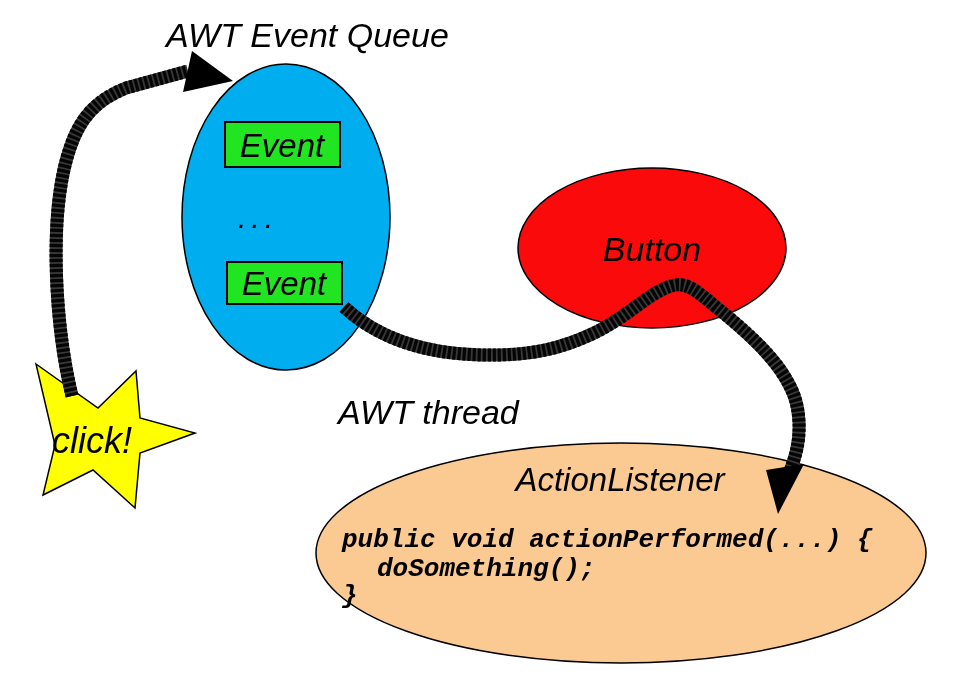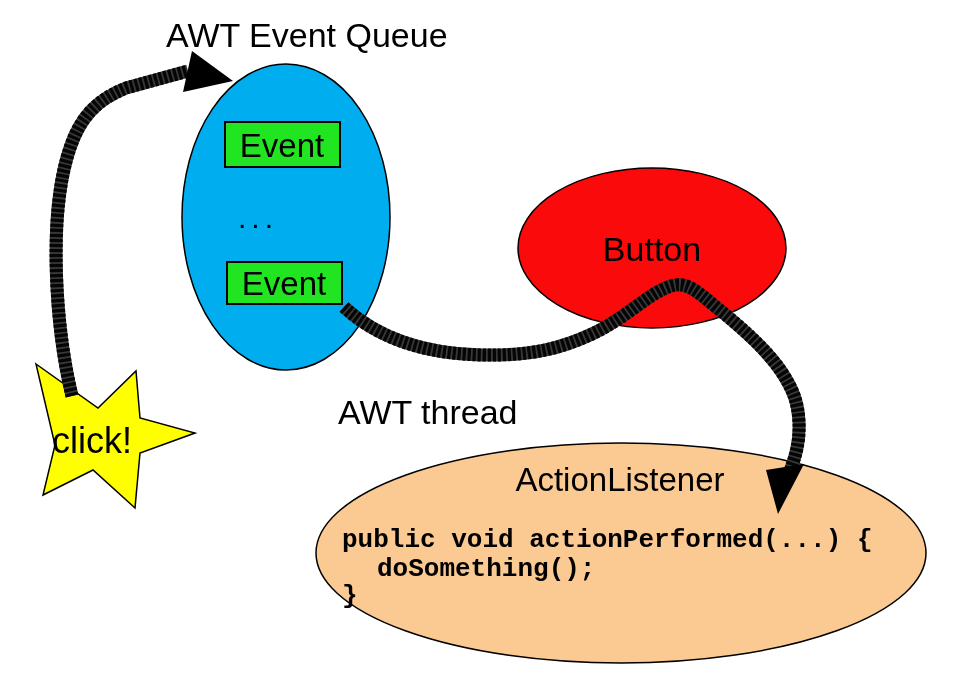--- a/index.html
+++ b/index.html
@@ -1,17 +1,17 @@
 <!DOCTYPE html>
 <html><head>
 <meta charset="utf-8">
 <style>
   html,body{margin:0;padding:0;background:#ffffff;}
   .canvas{position:relative;width:974px;height:677px;background:#ffffff;overflow:hidden;
-          font-family:"Liberation Sans", sans-serif;}
+          font-family:"Liberation Sans", sans-serif;font-style:italic;}
   svg{position:absolute;left:0;top:0;}
   .shape-outline{stroke:#000000;stroke-width:1.5;}
   .event-box{stroke:#000000;stroke-width:2;}
   .label{fill:#000000;font-family:"Liberation Sans", sans-serif;}
   .title-text{font-size:34px;}
   .event-text{font-size:33px;}
   .dots-text{font-size:30px;letter-spacing:5px;}
   .button-text{font-size:34px;}
   .thread-text{font-size:34px;}
   .listener-text{font-size:33px;}

